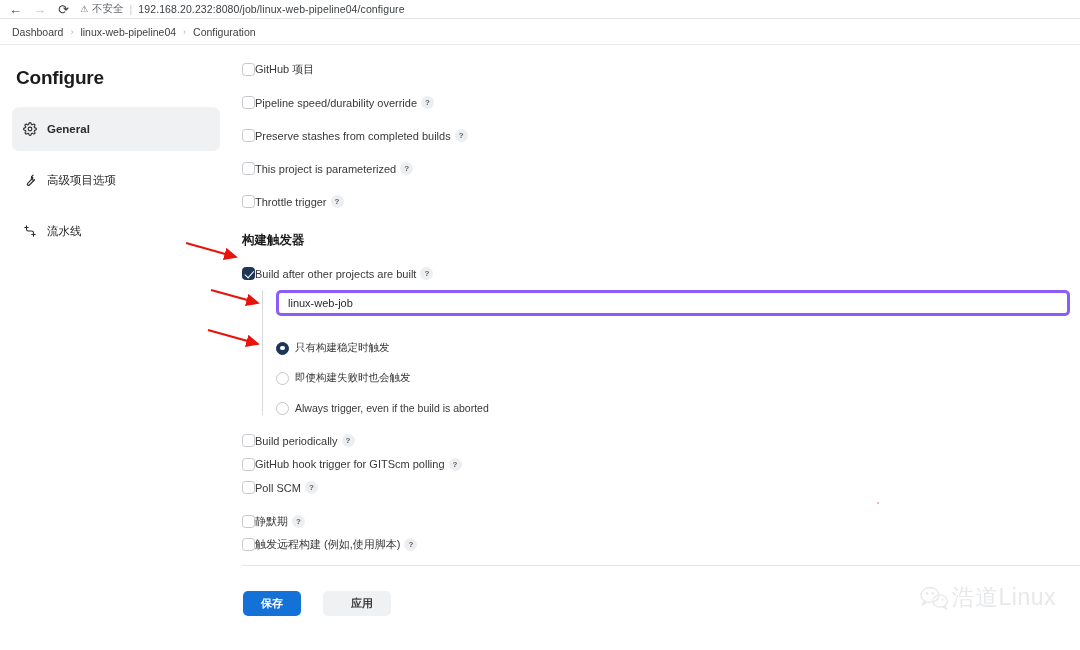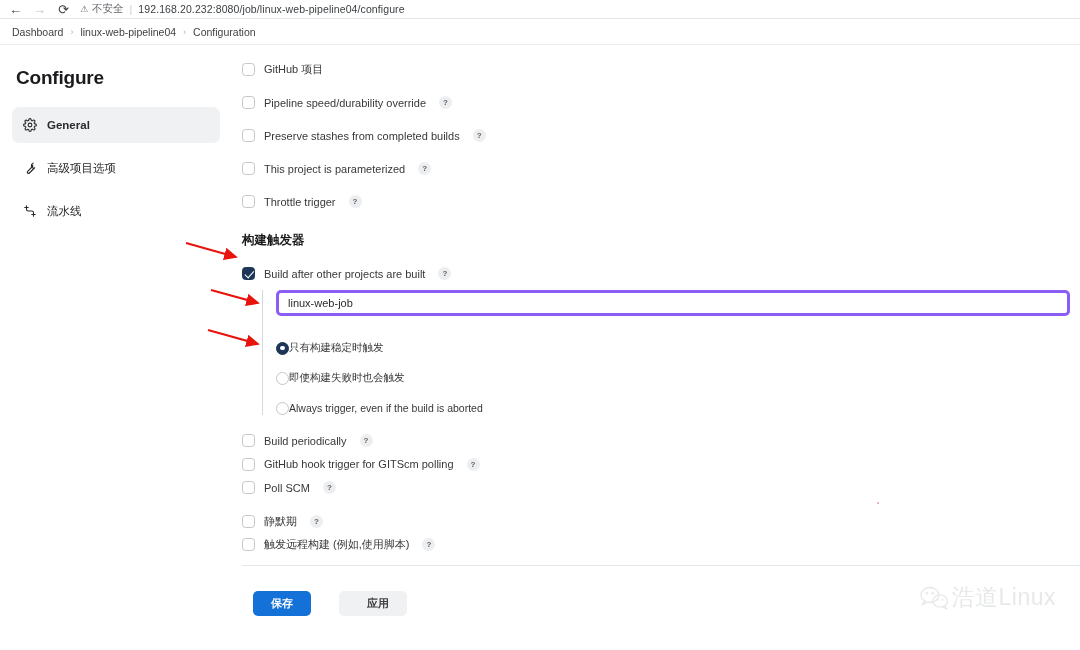--- a/index.html
+++ b/index.html
@@ -73,21 +73,21 @@
     font-weight: 700;
     color: #1b1b1e;
     letter-spacing: -.2px;
     padding-left: 4px;
     margin-bottom: 18px;
   }
   .side-item {
     display: flex;
     align-items: center;
     gap: 10px;
-    height: 36px;
+    height: 44px;
     padding: 0 10px;
     border-radius: 7px;
     font-size: 11.5px;
     color: #2b2b2e;
     margin-bottom: 7px;
   }
   .side-item.selected {
     background: #f0f1f2;
     font-weight: 700;
   }
@@ -100,21 +100,20 @@
     position: relative;
     padding-top: 8px;
     overflow: hidden;
   }
   .form-area { padding-left: 10px; }
 
   .chk-row {
     display: flex;
     align-items: center;
     height: 33px;
-    gap: 9px;
   }
   .cbox {
     width: 13px; height: 13px;
     border: 1px solid #c5c6c9;
     border-radius: 3.5px;
     background: #fff;
     flex-shrink: 0;
   }
   .cbox.checked {
     background: #1d3557;
@@ -178,21 +177,21 @@
     font-size: 11px;
     color: #2b2b2e;
     padding: 0 9px;
     font-family: "Liberation Sans", sans-serif;
     outline: none;
   }
   .radio-list { margin-top: 17px; }
   .radio-row {
     display: flex;
     align-items: center;
-    gap: 0;
+    gap: 6px;
     height: 30px;
   }
   .radio {
     width: 13px; height: 13px;
     border-radius: 50%;
     border: 1.3px solid #c5c6c9;
     background: #fff;
     flex-shrink: 0;
   }
   .radio.selected {
@@ -217,24 +216,24 @@
   
   .footer-divider {
     position: absolute;
     left: 10px; right: 0;
     top: 520px;
     height: 1px;
     background: #e6e7e9;
   }
   .actions {
     position: absolute;
-    left: 21px;
+    left: 11px;
     top: 546px;
     display: flex;
-    gap: 28px;
+    gap: 22px;
   }
   .btn {
     height: 25px;
     border-radius: 5px;
     font-size: 11px;
     font-weight: 700;
     display: inline-flex;
     align-items: center;
     justify-content: center;
     padding: 0 18px;

